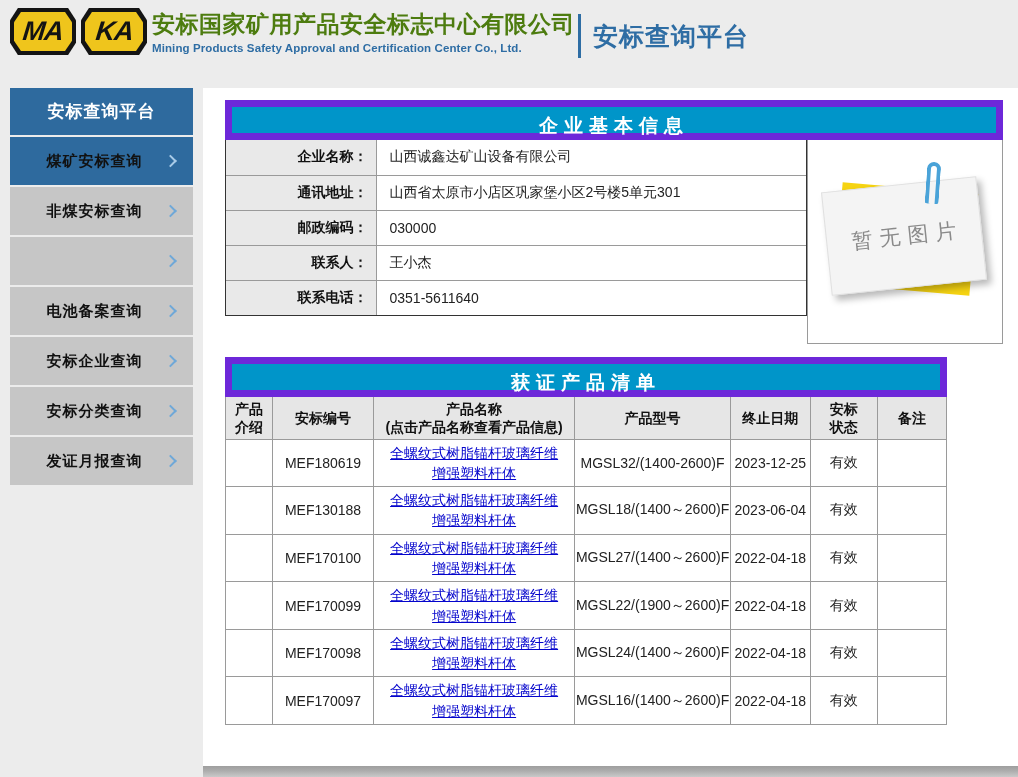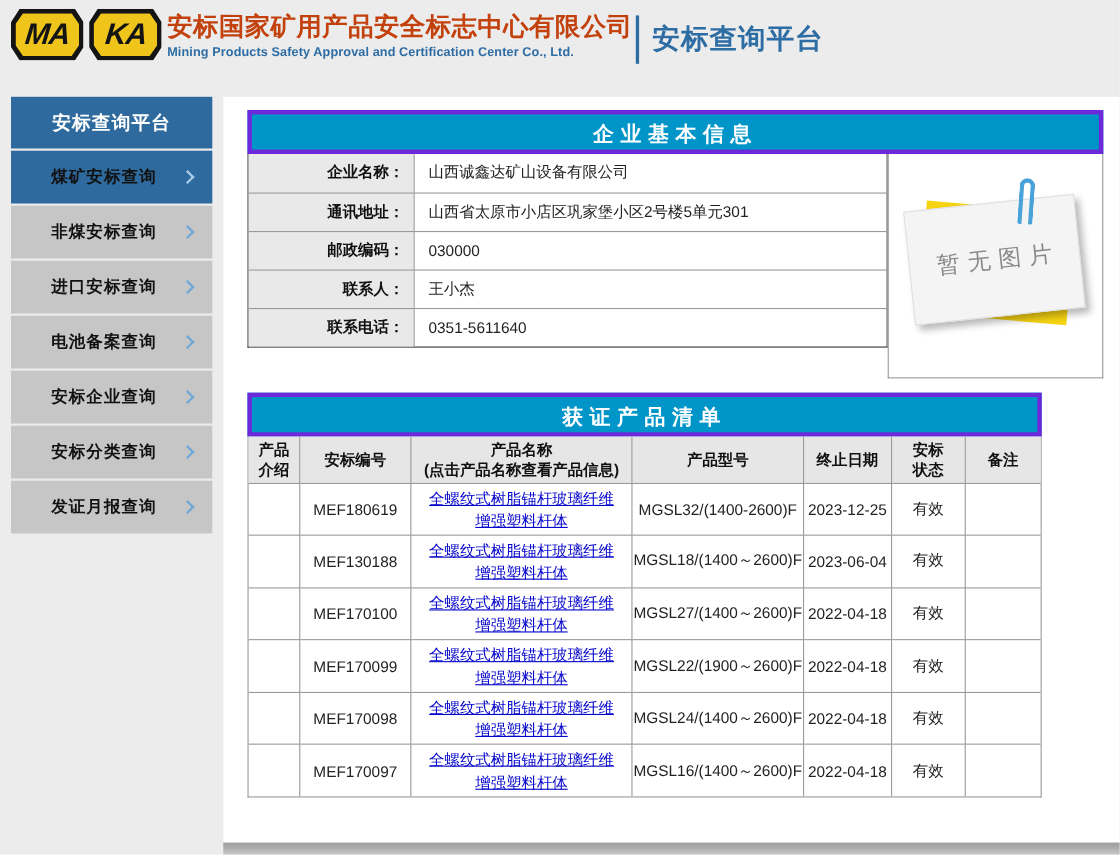--- a/index.html
+++ b/index.html
@@ -22,21 +22,21 @@
   .badge-inner {
     width:58px; height:39px; background:#efc51c;
     clip-path:polygon(12% 0,88% 0,100% 26%,100% 74%,88% 100%,12% 100%,0 74%,0 26%);
     display:flex; align-items:center; justify-content:center;
   }
   .badge-text {
     font-weight:900; font-style:italic; font-size:27px; color:#141414;
     letter-spacing:-1px; transform:skewX(-6deg); line-height:1;
   }
   .title-block { position:absolute; left:152px; top:9px; }
-  .company-zh { font-size:23px; font-weight:bold; color:#c2410c; letter-spacing:0.5px; line-height:30px; }
+  .company-zh { font-size:23px; font-weight:bold; color:#4d7c0f; letter-spacing:0.5px; line-height:30px; }
   .company-en { font-size:11.5px; font-weight:bold; color:#2e6da4; margin-top:3px; letter-spacing:0.1px; }
   .header-divider { position:absolute; left:578px; top:14px; width:3px; height:44px; background:#2e6da4; }
   .platform-title { position:absolute; left:593px; top:14px; height:44px; line-height:44px;
     font-size:25px; font-weight:bold; color:#2e6da4; letter-spacing:1px; }
 
   
   .content-panel { position:absolute; left:203px; top:88px; width:815px; height:678px; background:#ffffff; }
 
   
   .sidebar { position:absolute; left:10px; top:88px; width:183px; }
@@ -54,21 +54,21 @@
   .chev {
     position:absolute; right:18px; top:50%; width:9px; height:9px;
     border-top:2px solid #6fa8d8; border-right:2px solid #6fa8d8;
     transform:translateY(-50%) rotate(45deg);
   }
   .side-item.active .chev { border-color:#a9cbe8; }
 
   
   .section-header {
     height:40px; line-height:38px; text-align:center;
-    background:#0095c9; border:4px solid #6d28d9;
+    background:#0095c9; border:7px solid #6d28d9;
     color:#fff; font-size:19px; font-weight:bold; letter-spacing:6px;
   }
 
   
   .info-section { position:absolute; left:225px; top:100px; width:778px; }
   .info-row { display:flex; align-items:flex-start; }
   .info-table-wrap { width:582px; border:1px solid #333; border-top:none; background:#fff; }
   table { border-collapse:collapse; width:100%;padding-left:24px; }
   .info-table td { border:1px solid #9a9a9a; height:35px; font-size:14px; }
   .info-table tr:first-child td { border-top:none; }
@@ -148,21 +148,21 @@
   </div>
   <div class="header-divider"></div>
   <div class="platform-title">安标查询平台</div>
 </header>
 
 <aside class="sidebar">
   <div class="side-title">安标查询平台</div>
   <nav>
       <div class="side-item active"><span class="side-label">煤矿安标查询</span><span class="chev"></span></div>
       <div class="side-item"><span class="side-label">非煤安标查询</span><span class="chev"></span></div>
-      <div class="side-item"><span class="side-label">进口安标查询</span><span class="chev"></span></div>
+      <div class="side-item"><span class="chev"></span></div>
       <div class="side-item"><span class="side-label">电池备案查询</span><span class="chev"></span></div>
       <div class="side-item"><span class="side-label">安标企业查询</span><span class="chev"></span></div>
       <div class="side-item"><span class="side-label">安标分类查询</span><span class="chev"></span></div>
       <div class="side-item"><span class="side-label">发证月报查询</span><span class="chev"></span></div>
     </nav>
 </aside>
 
 <section class="info-section">
   <div class="section-header">企业基本信息</div>
   <div class="info-row">

